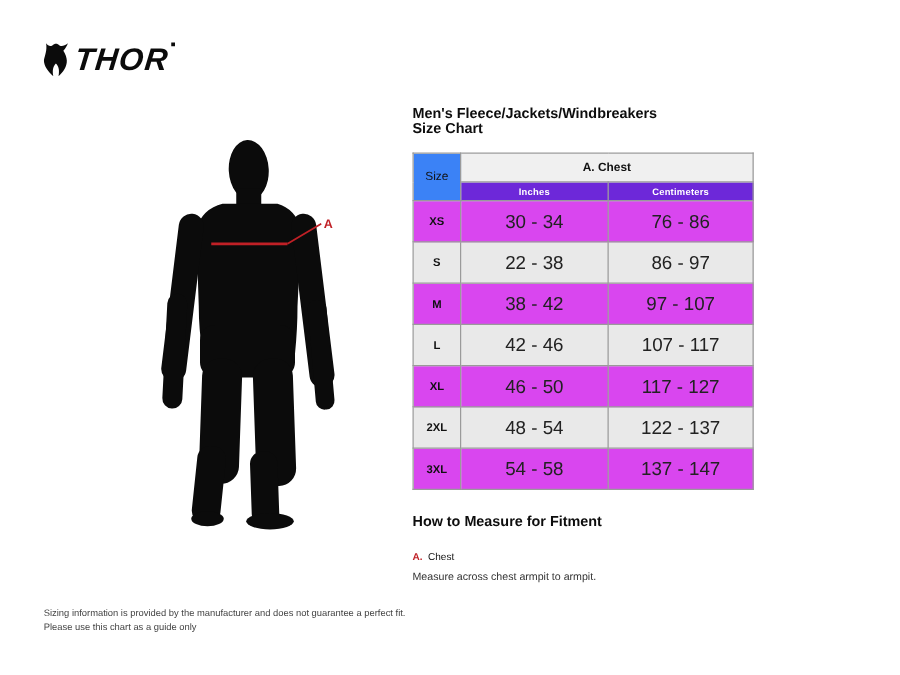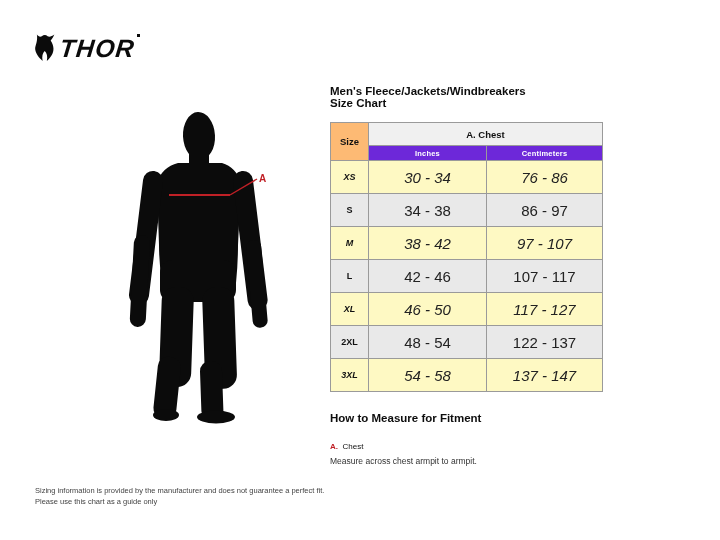--- a/index.html
+++ b/index.html
@@ -27,28 +27,28 @@
   
   .right-col { position: absolute; left: 330px; top: 85px; width: 221px; }
   .chart-title { font-size: 11.5px; font-weight: bold; margin: 0 0 13px 0; color: #0d0d0d; }
   table.size-chart { border-collapse: collapse; width: 272px; table-layout: fixed; border: 1px solid #777; }
   table.size-chart col.c-size { width: 38px; }
   table.size-chart col.c-in   { width: 118px; }
   table.size-chart col.c-cm   { width: 116px; }
   table.size-chart th, table.size-chart td {
     border: 1px solid #9a9a9a; text-align: center; vertical-align: middle; padding: 0;
   }
-  th.size-h  { background: #fdba74; font-size: 9.5px; font-weight: bold; }
+  th.size-h  { background: #3b82f6; font-size: 9.5px; font-weight: normal; }
   th.group-h { background: #f0f0f0; font-size: 9.5px; font-weight: bold; height: 22px; }
   th.bar     { background: #6d28d9; color: #ffffff; font-size: 7.5px; font-weight: bold; height: 14px; letter-spacing: 0.2px; }
   td.size-cell { font-size: 9px; font-weight: bold; }
   td.val-cell  { font-size: 15px; color: #222; }
   tr.data-row td { height: 32px; }
   tr.row-alt td { background: #e9e9e9; }
-  tr.row-plain td { background: #fef9c3; font-style: italic; }
+  tr.row-plain td { background: #d946ef; }
   
   .measure { margin-top: 20px; }
   .measure-title { font-size: 11.5px; font-weight: bold; margin: 0 0 11px 0; color: #0d0d0d; }
   .measure-key  { font-size: 8px; font-weight: bold; color: #c02026; }
   .measure-name { font-size: 8px; font-weight: normal; color: #111; }
   .measure-desc { font-size: 8.5px; color: #333; margin-top: 3px; }
   
   .footer { position: absolute; left: 35px; top: 486px; font-size: 7.5px; color: #444; line-height: 1.45; }
 </style>
 </head>
@@ -108,21 +108,21 @@
       </tr>
     </thead>
     <tbody>
       <tr class="data-row row-plain">
         <td class="size-cell">XS</td>
         <td class="val-cell">30 - 34</td>
         <td class="val-cell">76 - 86</td>
       </tr>
       <tr class="data-row row-alt">
         <td class="size-cell">S</td>
-        <td class="val-cell">34 - 38</td>
+        <td class="val-cell">22 - 38</td>
         <td class="val-cell">86 - 97</td>
       </tr>
       <tr class="data-row row-plain">
         <td class="size-cell">M</td>
         <td class="val-cell">38 - 42</td>
         <td class="val-cell">97 - 107</td>
       </tr>
       <tr class="data-row row-alt">
         <td class="size-cell">L</td>
         <td class="val-cell">42 - 46</td>

